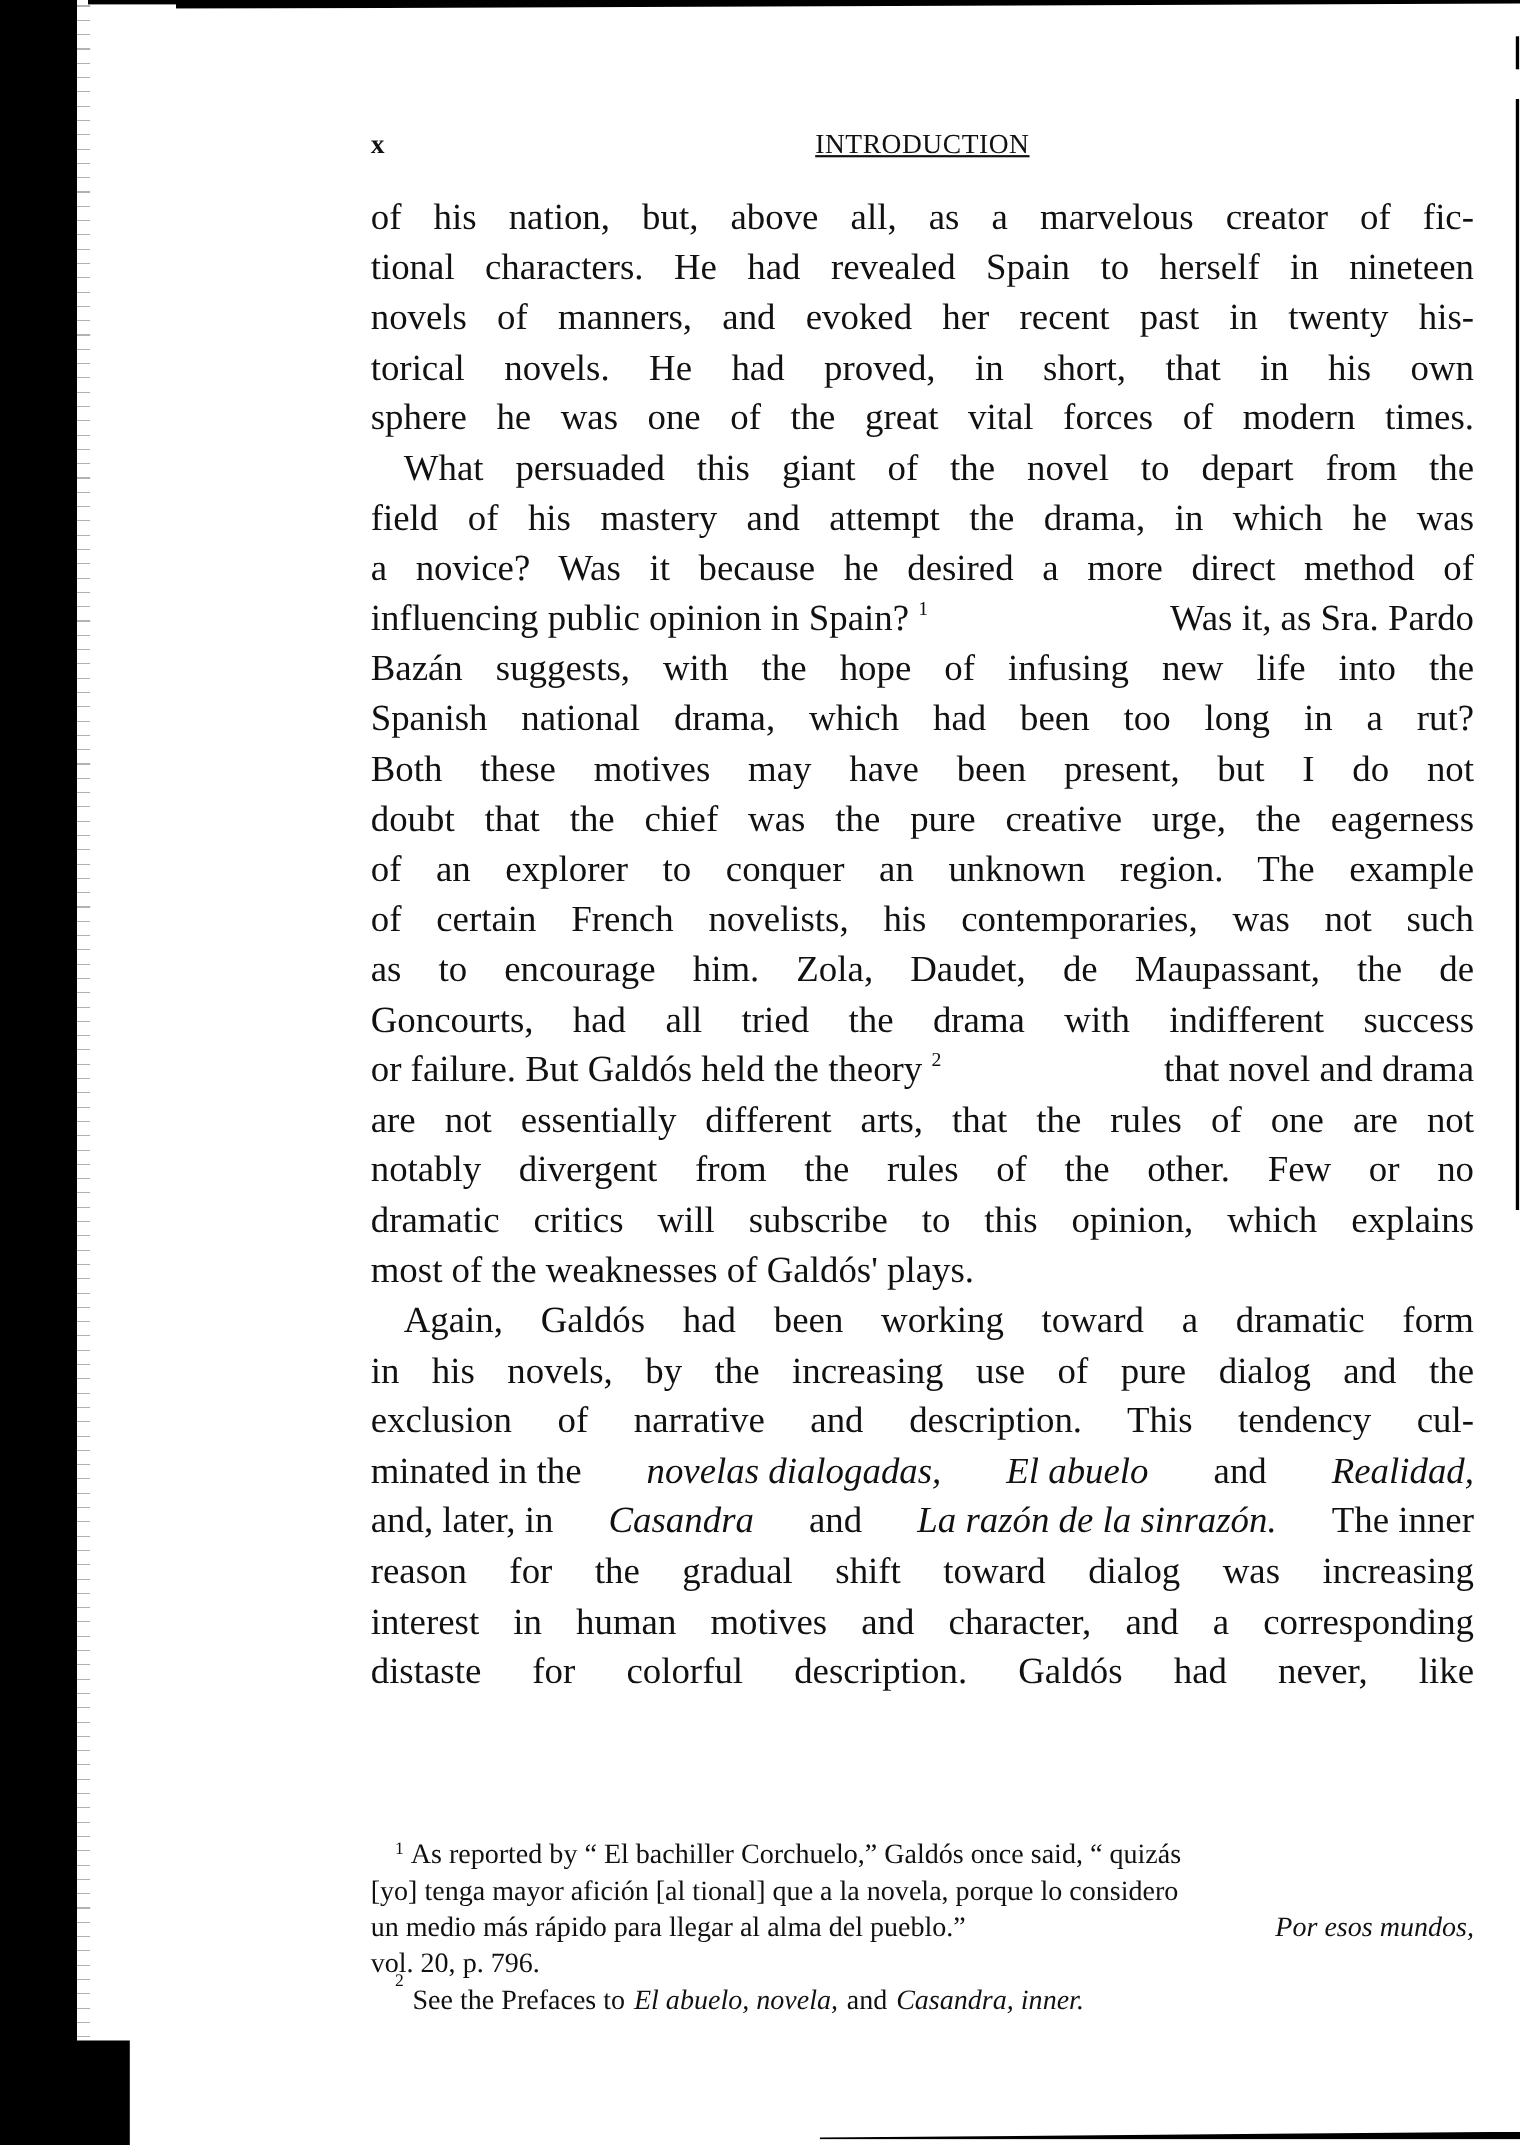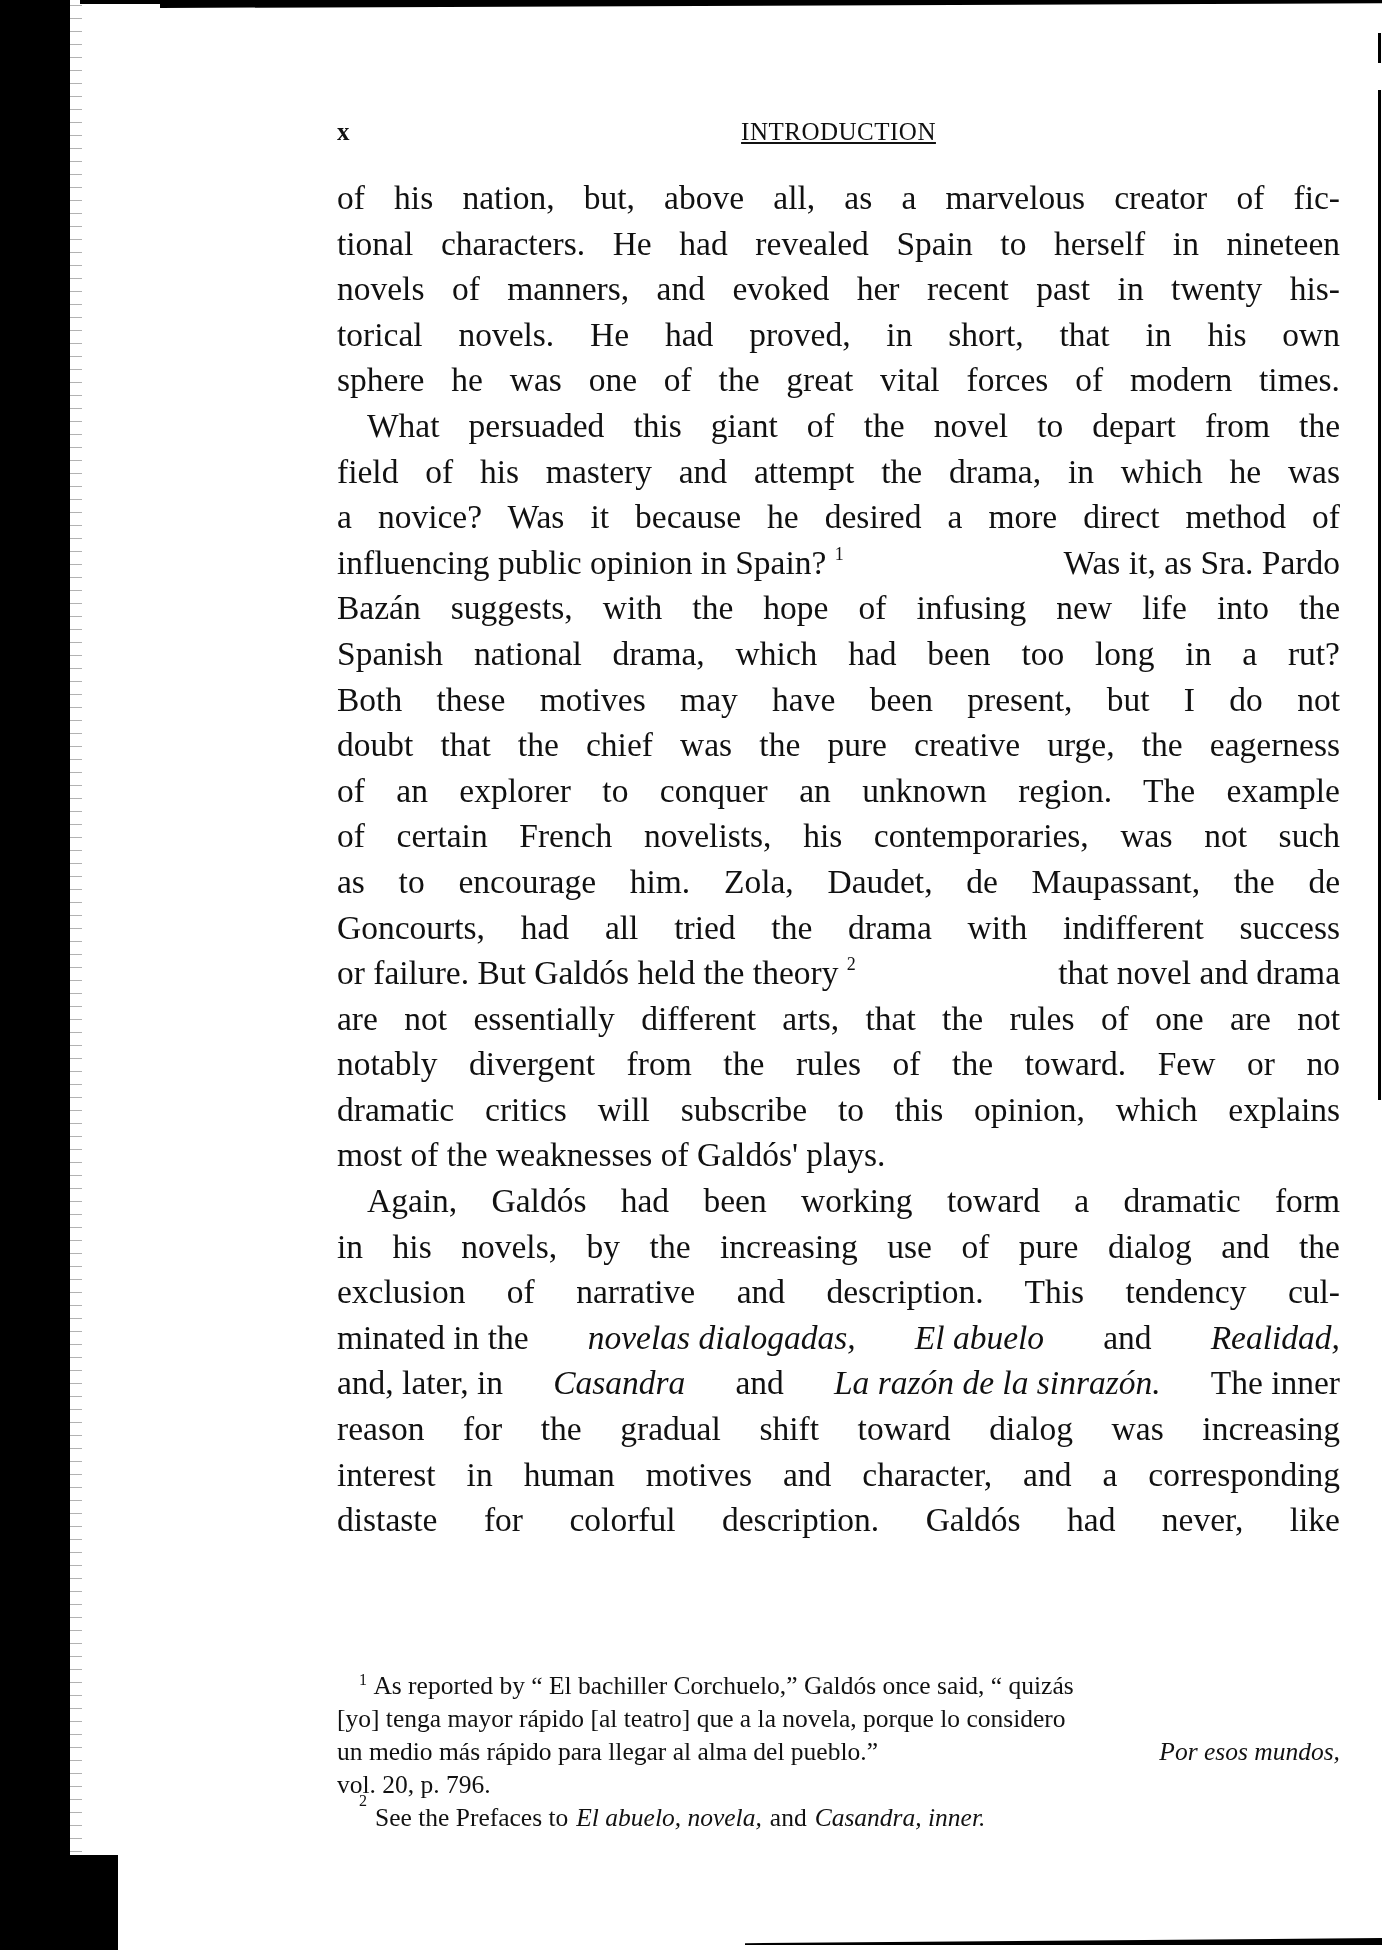--- a/index.html
+++ b/index.html
@@ -107,21 +107,21 @@
       <span class="line">doubt that the chief was the pure creative urge, the eagerness</span>
       <span class="line">of an explorer to conquer an unknown region.  The example</span>
       <span class="line">of certain French novelists, his contemporaries, was not such</span>
       <span class="line">as to encourage him.  Zola, Daudet, de Maupassant, the de</span>
       <span class="line">Goncourts, had all tried the drama with indifferent success</span>
       <span class="line-flex">
         <span><span>or failure.  But Galdós held the theory</span>&nbsp;<sup>2</sup></span>
         <span>that novel and drama</span>
       </span>
       <span class="line">are not essentially different arts, that the rules of one are not</span>
-      <span class="line">notably divergent from the rules of the toward.  Few or no</span>
+      <span class="line">notably divergent from the rules of the other.  Few or no</span>
       <span class="line">dramatic critics will subscribe to this opinion, which explains</span>
       <span class="line last">most of the weaknesses of Galdós' plays.</span>
     </div>
 
     <div>
       <span class="line indent">Again, Galdós had been working toward a dramatic form</span>
       <span class="line">in his novels, by the increasing use of pure dialog and the</span>
       <span class="line">exclusion of narrative and description.  This tendency cul-</span>
       <span class="line-flex">
         <span>minated in the</span>
@@ -143,21 +143,21 @@
     </div>
   </div>
 </div>
 
 <div class="footnotes">
   <div>
     <div class="fline fn-indent">
       <span><sup>1</sup>&nbsp;<span>As reported by “ El bachiller Corchuelo,” Galdós once said, “ quizás</span></span>
     </div>
     <div class="fline">
-      <span>[yo] tenga mayor rápido [al teatro] que a la novela, porque lo considero</span>
+      <span>[yo] tenga mayor afición [al tional] que a la novela, porque lo considero</span>
     </div>
     <div class="fline">
       <span>un medio más rápido para llegar al alma del pueblo.”</span>
       <em>Por esos mundos,</em>
     </div>
     <div class="fline left">
       <span>vol. 20, p. 796.</span>
     </div>
   </div>
   <div>

